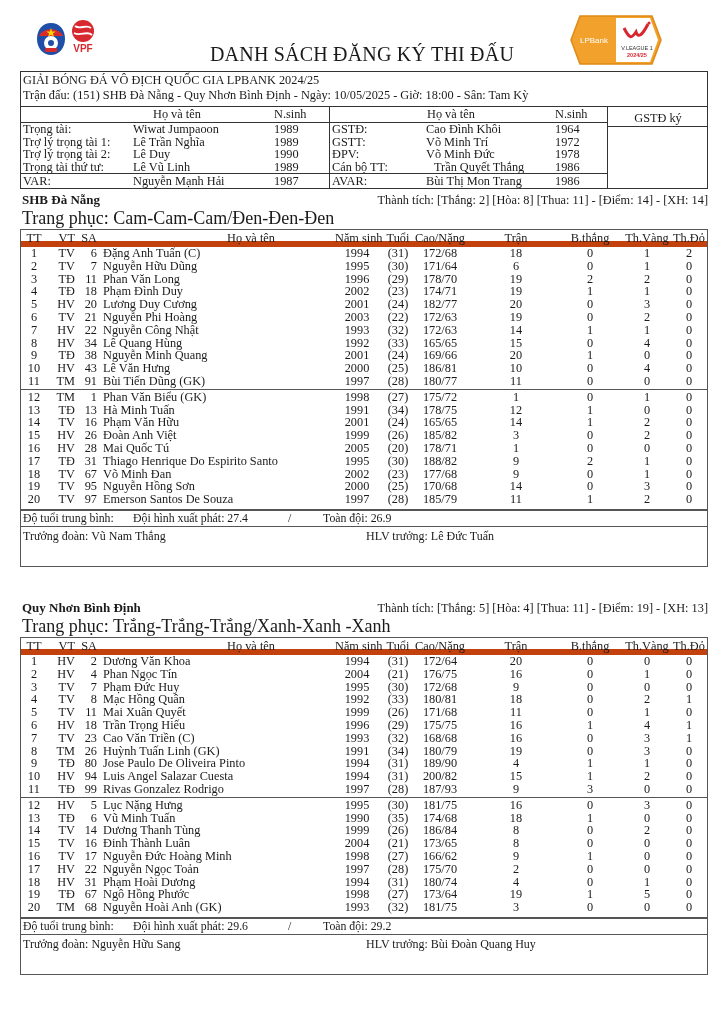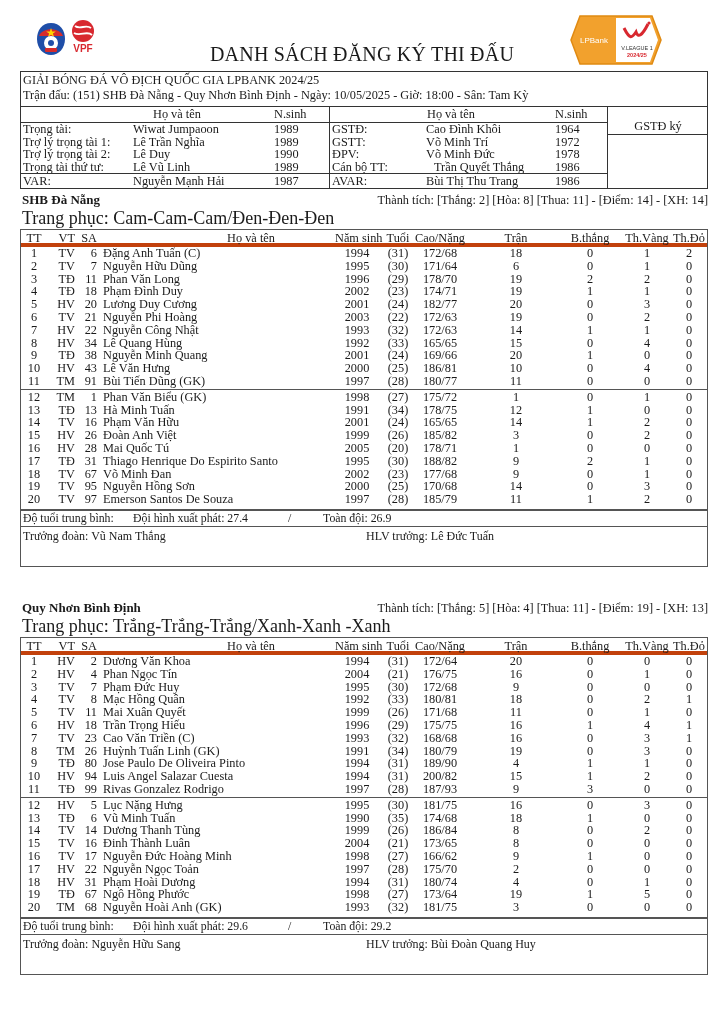--- a/index.html
+++ b/index.html
@@ -15,29 +15,29 @@
   .match-box { position: absolute; left: 20px; top: 71px; width: 688px; height: 36px; border: 1px solid #333; padding: 1px 2px; font-size: 12.3px; line-height: 15px; }
 
   .officials { position: absolute; left: 20px; top: 107px; width: 688px; height: 82px; border: 1px solid #333; border-top: none; font-size: 12.3px; }
   .off-col { position: absolute; top: 0; height: 81px; }
   .off-left { left: 0; width: 309px; border-right: 1px solid #333; }
   .off-right { left: 309px; width: 278px; border-right: 1px solid #333; }
   .off-sign { left: 587px; width: 100px; }
   .off-row { position: absolute; left: 0; width: 100%; height: 12.5px; line-height: 12.5px; }
   .off-row span { position: absolute; top: 0; white-space: nowrap; }
   .off-hr { position: absolute; left: 0; width: 100%; height: 0; border-top: 1px solid #333; }
-  .sign-head { position: absolute; top: 12px; left: 0; width: 100%; text-align: center; line-height: 14px; border-bottom: 1px solid #333; height: 16px; }
+  .sign-head { position: absolute; top: 4px; left: 0; width: 100%; text-align: center; line-height: 14px; border-bottom: 1px solid #333; height: 16px; }
 
   .team-name { position: absolute; left: 22px; font-weight: bold; font-size: 13px; }
   .team-record { position: absolute; right: 16px; font-size: 12.3px; }
   .team-kit { position: absolute; left: 22px; font-size: 18px; }
 
   .roster { position: absolute; left: 20px; width: 688px; border: 1px solid #555; font-size: 12.3px; }
   .roster-row { position: relative; height: 12.8px; line-height: 12.8px; white-space: nowrap; }
-  .roster-head { height: 17px; line-height: 17px; border-bottom: 4px solid #c2410c; }
+  .roster-head { height: 17px; line-height: 17px; border-bottom: 6px solid #c2410c; }
   .roster-row span { position: absolute; top: 0; }
   .c-tt { left: 3px; width: 20px; text-align: center; }
   .c-vt { left: 28px; width: 26px; text-align: right; }
   .c-sa { left: 56px; width: 20px; text-align: right; }
   .c-name { left: 82px; width: 240px; }
   .roster-head .c-name { text-align: center; left: 130px; width: 200px; }
   .c-born { left: 314px; width: 44px; text-align: center; }
   .c-age { left: 363px; width: 28px; text-align: center; }
   .c-hw { left: 391px; width: 56px; text-align: center; }
   .c-apps { left: 480px; width: 30px; text-align: center; }
@@ -144,21 +144,21 @@
       <span style="left:225px;">1978</span>
     </div>
     <div class="off-row" style="top:53.5px;">
       <span style="left:2px;">Cán bộ TT:</span>
       <span style="left:104px;">Trần Quyết Thắng</span>
       <span style="left:225px;">1986</span>
     </div>
     <div class="off-hr" style="top:66px;"></div>
     <div class="off-row" style="top:67.5px;">
       <span style="left:2px;">AVAR:</span>
-      <span style="left:96px;">Bùi Thị Thu Trang</span>
+      <span style="left:96px;">Bùi Thị Mon Trang</span>
       <span style="left:225px;">1986</span>
     </div>
   </div>
 
   <div class="off-col off-sign">
     <div class="sign-head">GSTĐ ký</div>
   </div>
 </div>
 
 <div class="team-name" style="top:192px;">SHB Đà Nẵng</div>

